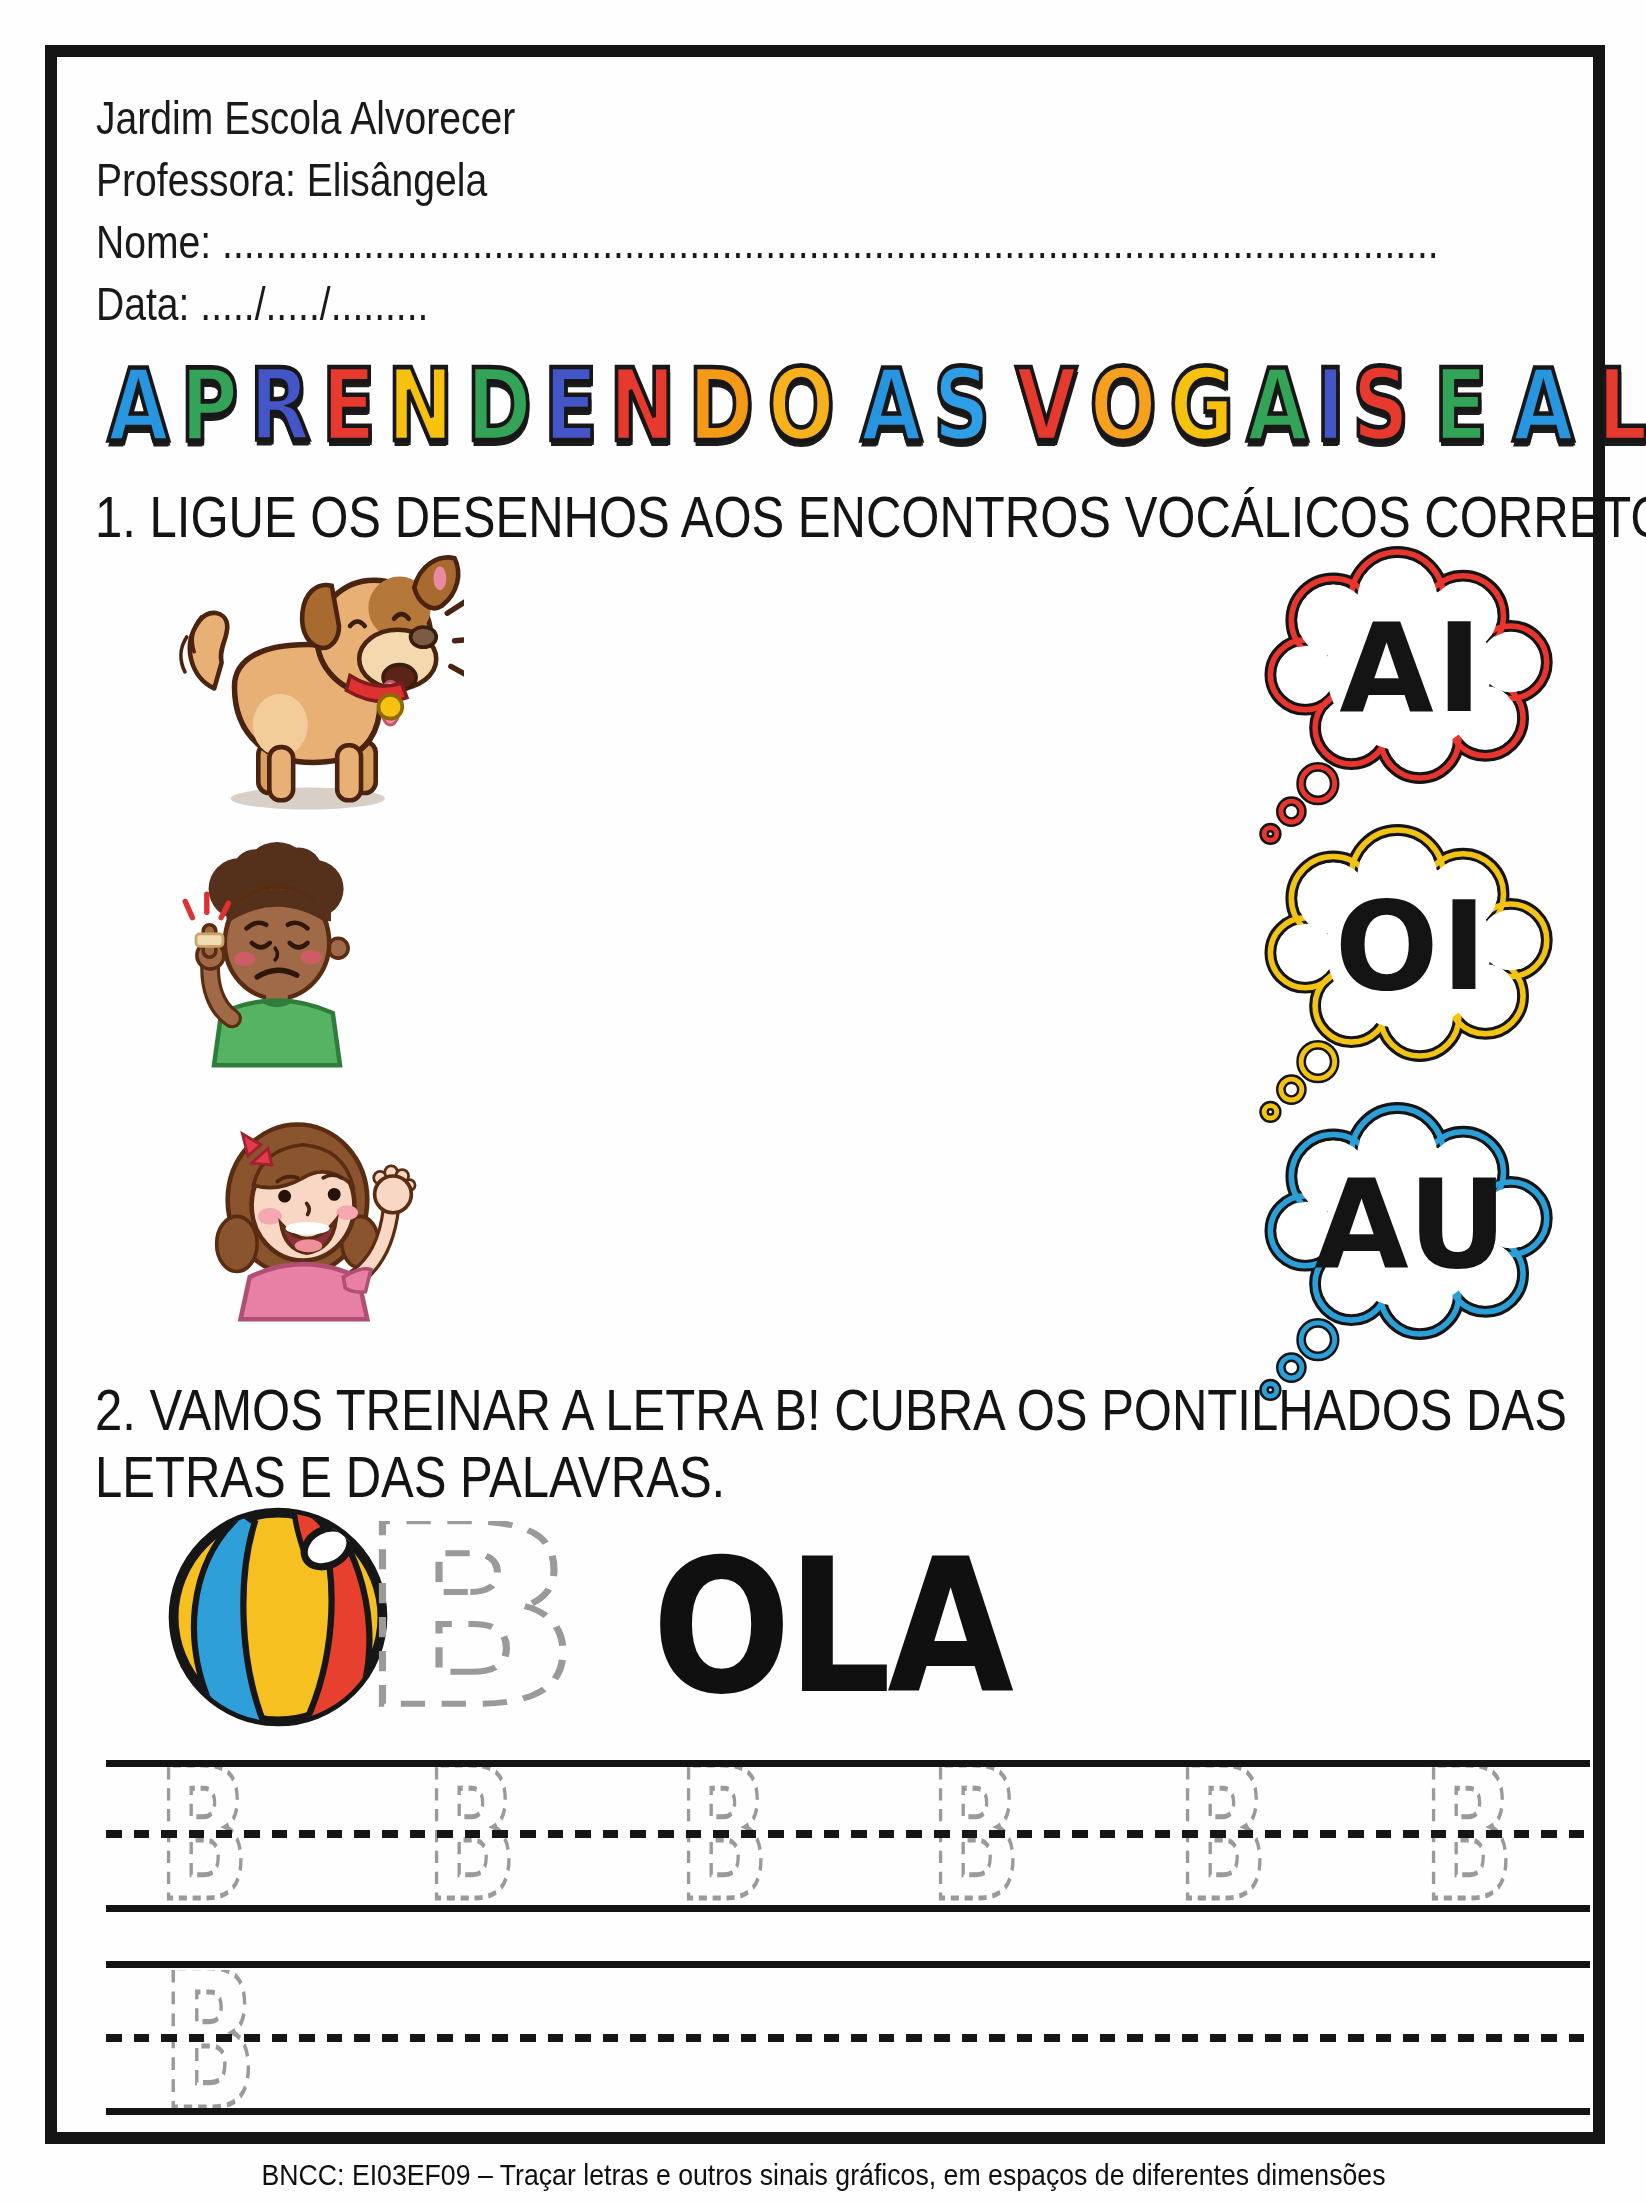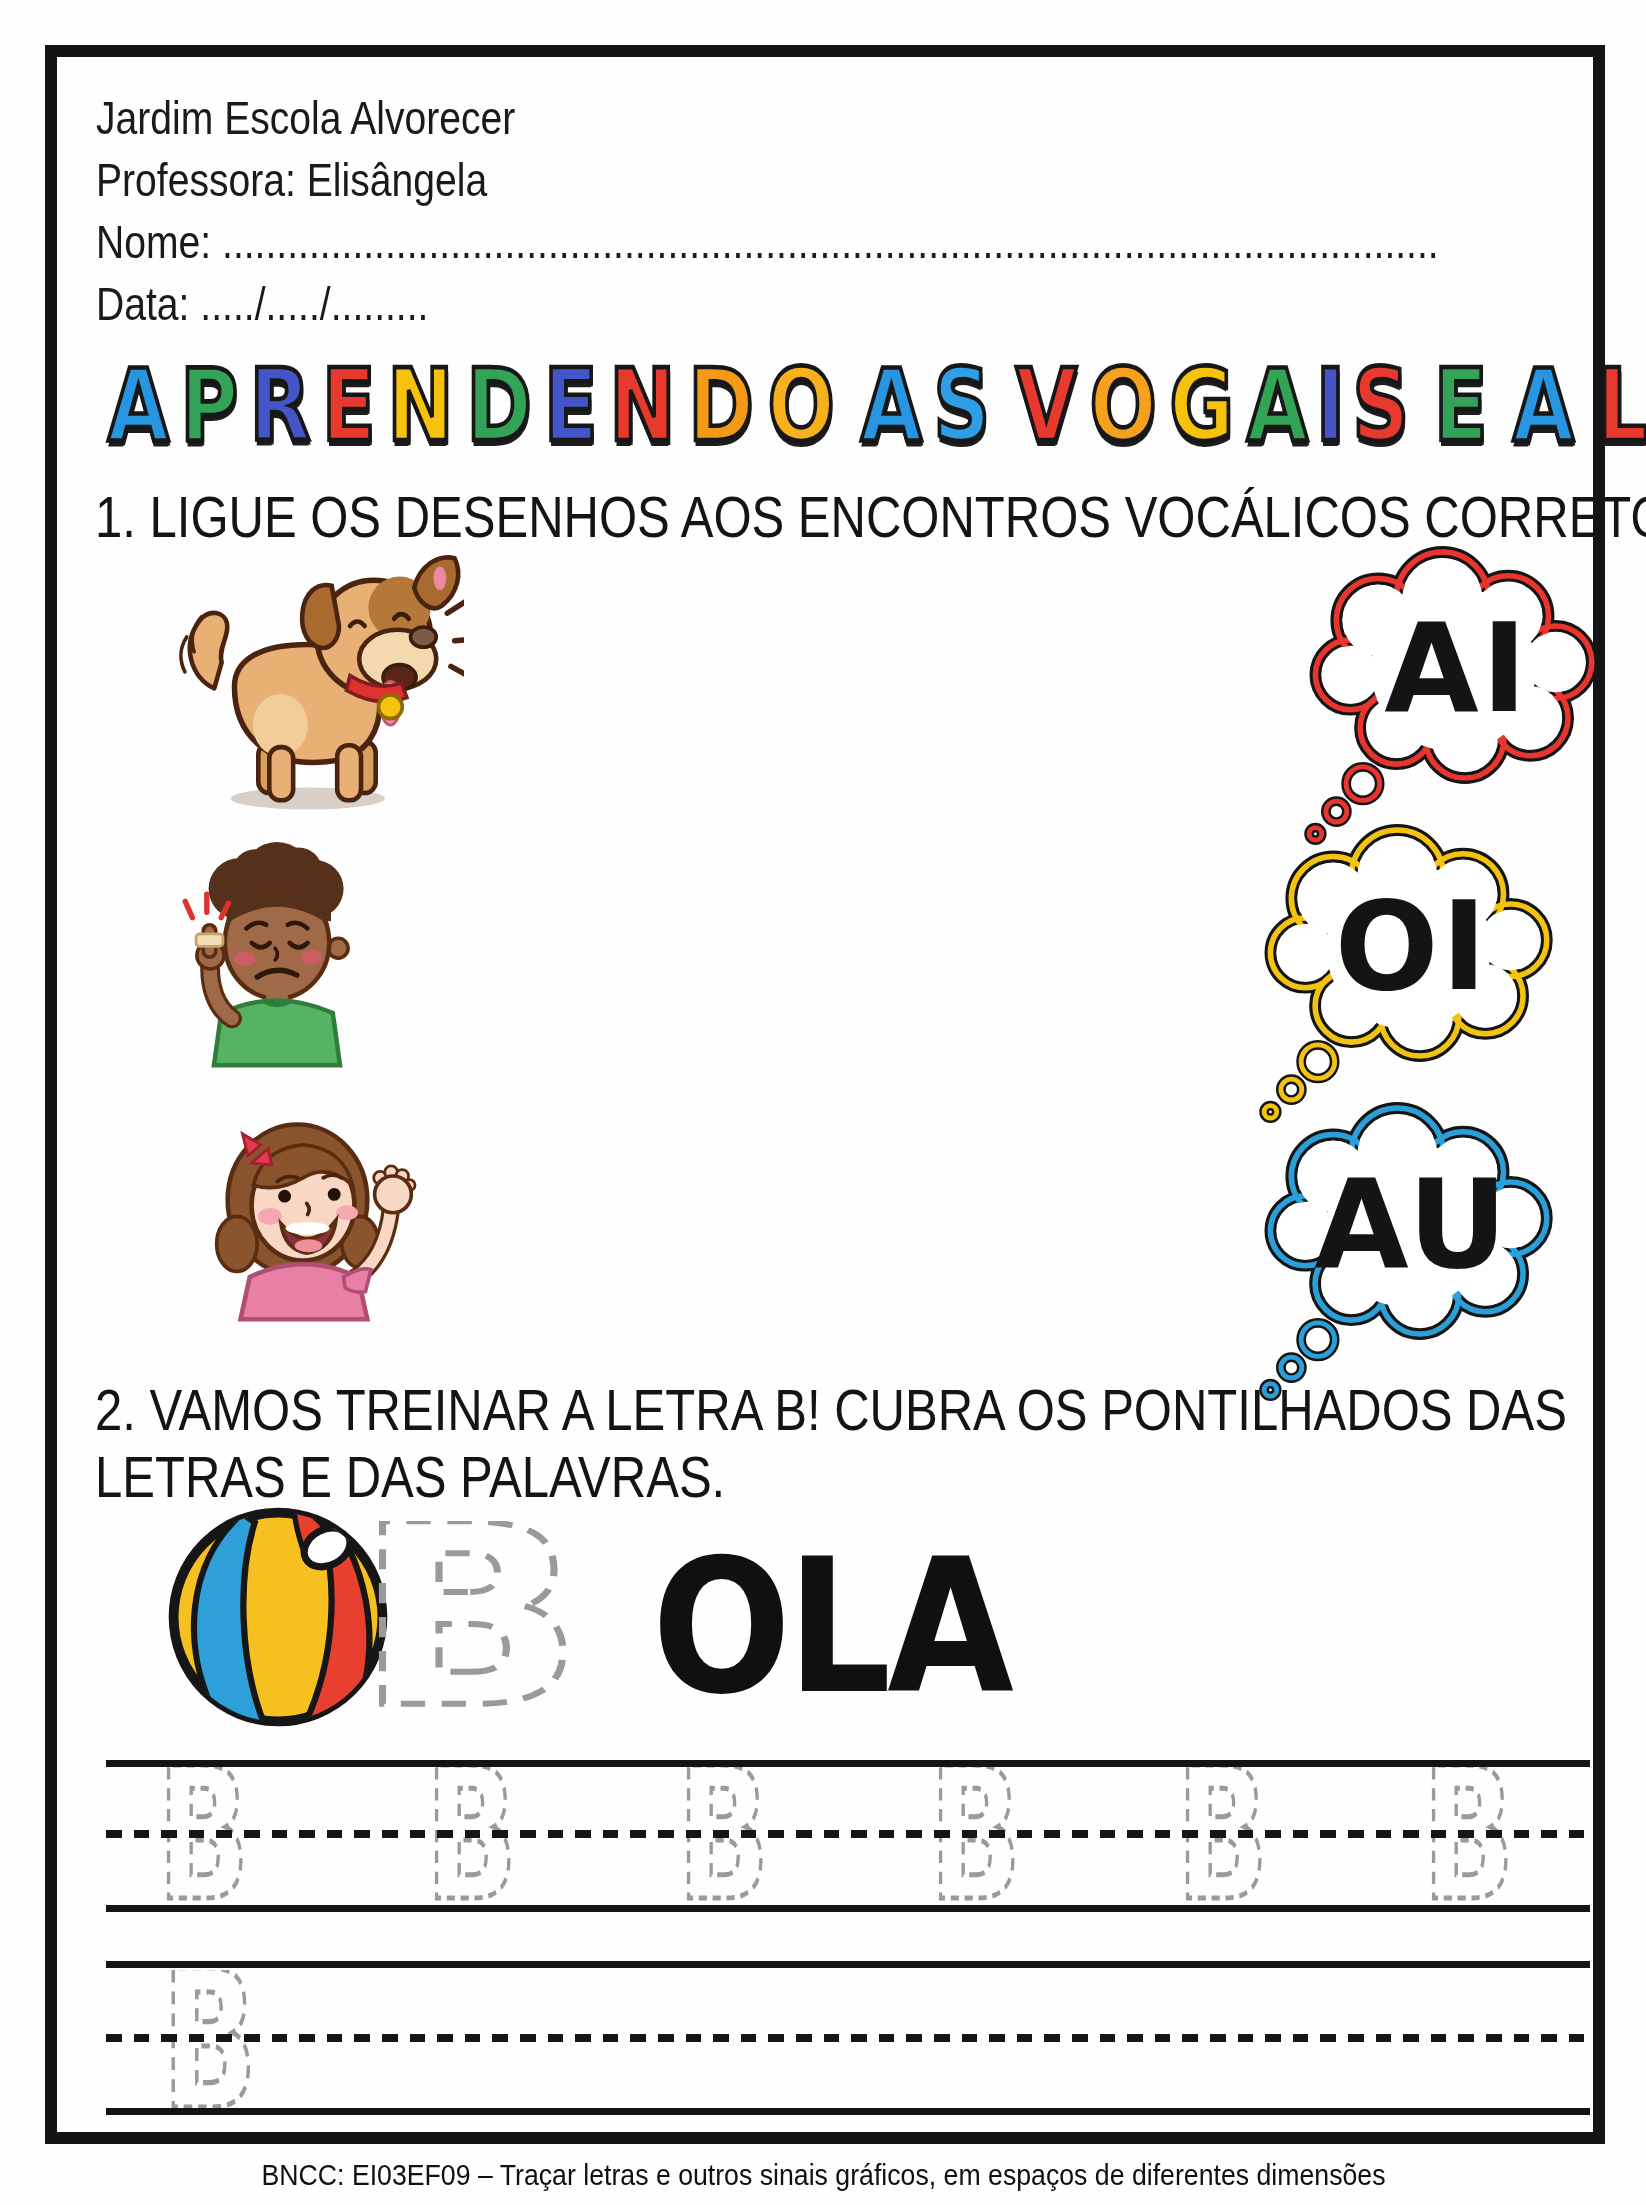--- a/index.html
+++ b/index.html
@@ -20,21 +20,21 @@
     -webkit-text-stroke:4.6px #171717;text-shadow:0 6px 0 #1c1c1c,2.3px 5px 0 #1c1c1c;
   }
   #title-letters .sp{display:inline-block;width:13.8px;}
   .heading{font-size:57px;line-height:69px;transform:scaleX(.86);transform-origin:0 0;white-space:nowrap;color:#141414;}
   #ex1-heading{left:95px;top:483px;}
   #ex2-line1{left:95px;top:1376px;}
   #ex2-line2{left:95px;top:1443px;}
   
   .bubble{width:322px;height:328px;}
   .bubble svg{width:100%;height:100%;display:block;}
-  #bubble-ai{left:1294px;top:538px;}
+  #bubble-ai{left:1249px;top:538px;}
   #bubble-oi{left:1249px;top:816px;}
   #bubble-au{left:1249px;top:1094px;}
   #dog-art{left:170px;top:549px;width:294px;height:266px;}
   #boy-art{left:169px;top:842px;width:216px;height:234px;}
   #girl-art{left:189px;top:1097px;width:239px;height:225px;}
   #ball-art{left:162px;top:1501px;width:232px;height:232px;}
   .art svg{width:100%;height:100%;display:block;}
   
   #word-traced{left:348px;top:1521px;width:243px;height:186px;}
   #word-traced svg{width:100%;height:100%;display:block;}

